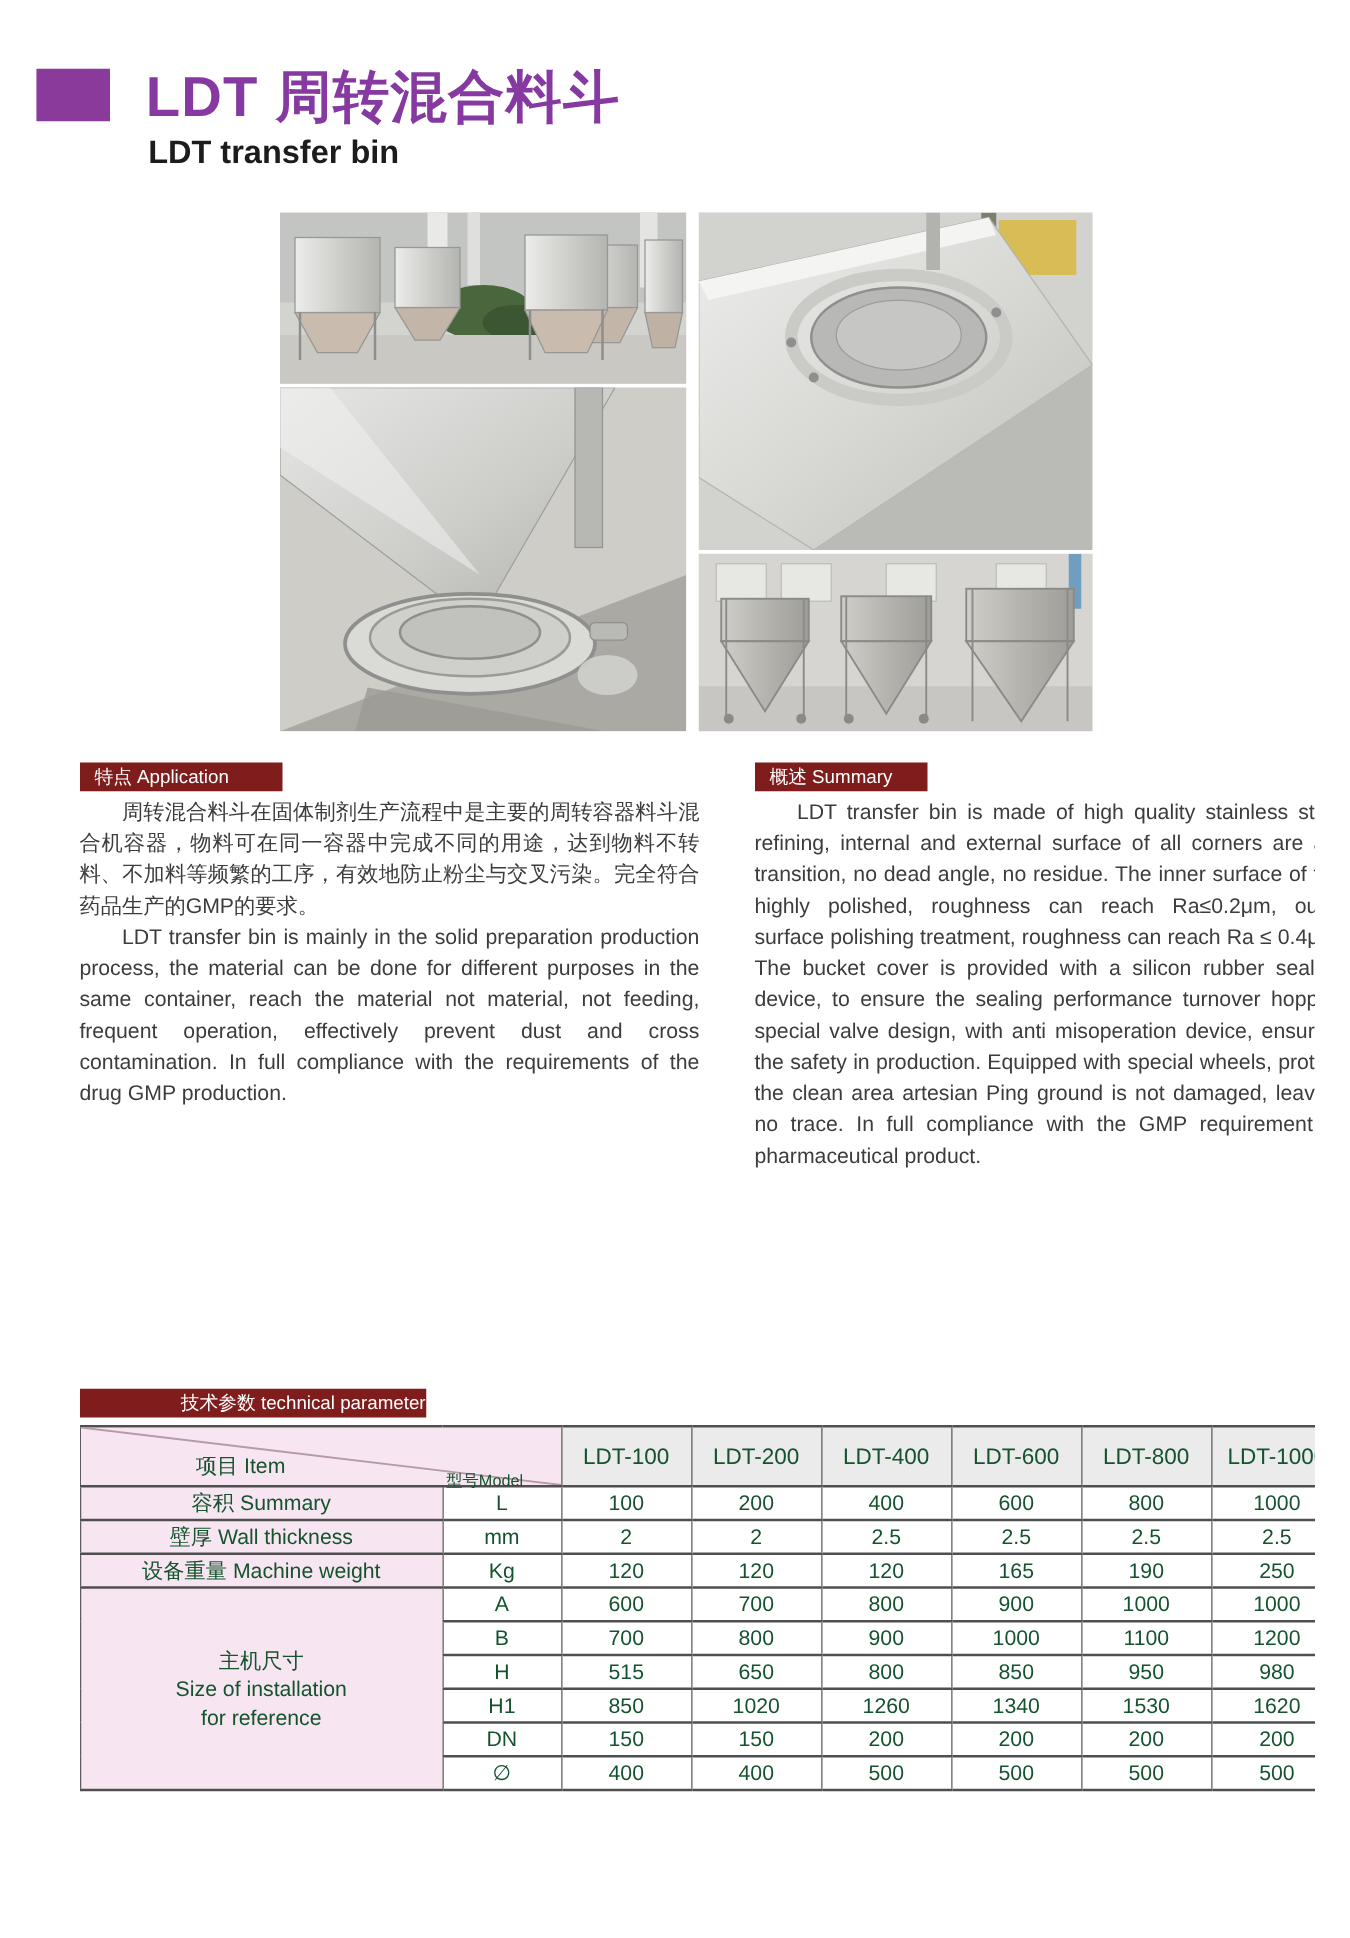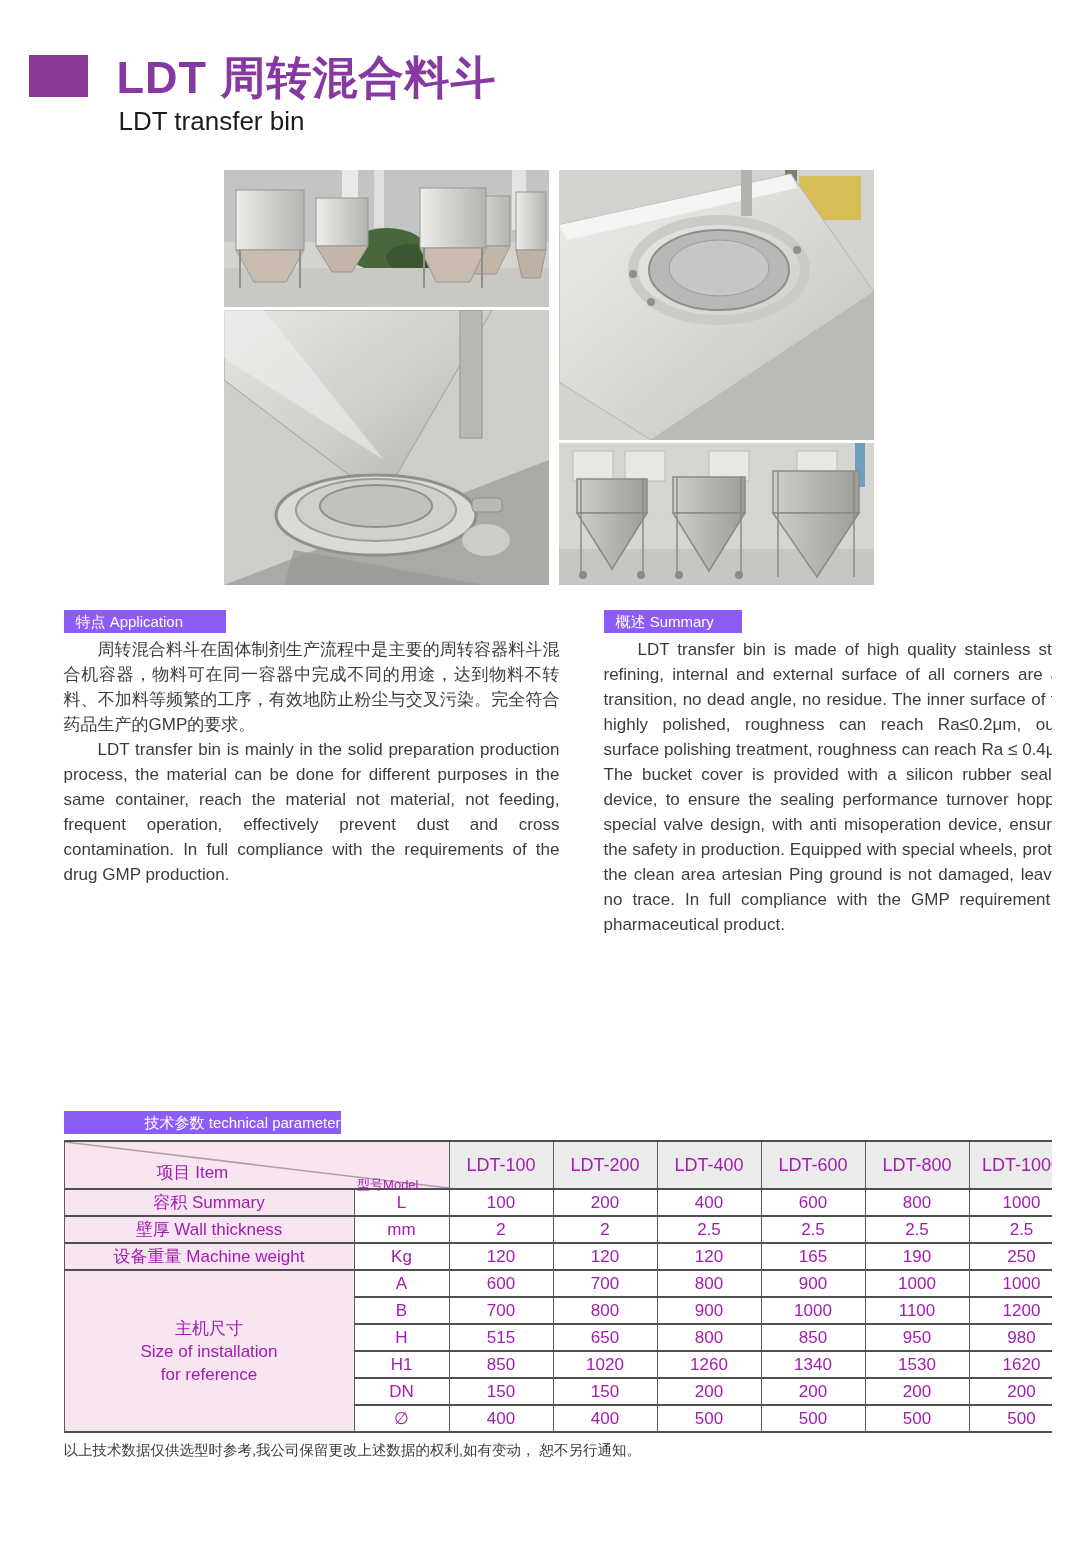--- a/index.html
+++ b/index.html
@@ -3,46 +3,46 @@
 <meta charset="utf-8">
 <style>
   html,body{margin:0;padding:0;background:#fff;}
   .page{position:relative;width:1023px;height:1550px;background:#ffffff;margin:0 auto;
         font-family:"Liberation Sans", sans-serif;color:#3c3c3c;overflow:hidden;}
 
   
   .accent-block{position:absolute;left:0;top:55px;width:59px;height:42px;background:#8a3a9b;}
   .page-title{position:absolute;left:88px;top:48px;font-size:45px;font-weight:800;
               color:#8639a0;letter-spacing:1px;white-space:nowrap;}
-  .page-subtitle{position:absolute;left:90px;top:106px;font-size:26px;font-weight:400;color:#1c1c1c;}
+  .page-subtitle{position:absolute;left:90px;top:106px;font-size:26px;font-weight:700;color:#1c1c1c;}
 
   
   .photo{position:absolute;overflow:hidden;background:#d5d4d0;}
   .photo svg{display:block;width:100%;height:100%;}
   .photo1{left:195px;top:170px;width:325px;height:137px;}
   .photo2{left:195px;top:310px;width:325px;height:275px;}
   .photo3{left:530px;top:170px;width:315px;height:270px;}
   .photo4{left:530px;top:443px;width:315px;height:142px;}
 
   
-  .section-bar{position:absolute;height:23px;background:#8b5cf6;color:#ffffff;
+  .section-bar{position:absolute;height:23px;background:#7f1d1d;color:#ffffff;
                font-size:15px;line-height:23px;padding-left:12px;box-sizing:border-box;}
   .bar-app{left:35px;top:610px;width:162px;}
   .bar-sum{left:575px;top:610px;width:138px;}
   .bar-tech{left:35px;top:1111px;width:277px;text-align:right;}
 
   
   .col-text{position:absolute;text-align:justify;font-size:17px;line-height:25px;color:#3c3c3c;}
   .col-app{left:35px;top:637px;width:496px;}
   .col-sum{left:575px;top:637px;width:471px;}
   .col-text p{margin:0;text-indent:2em;}
 
   
   .tech-table{position:absolute;left:35px;top:1140px;border-collapse:collapse;table-layout:fixed;
-              width:1010px;font-size:17px;color:#a21caf;}
+              width:1010px;font-size:17px;color:#14532d;}
   .tech-table td,.tech-table th{border-top:2px solid #4f4f4f;border-bottom:2px solid #4f4f4f;
               border-left:1px solid #5c5c5c;border-right:1px solid #5c5c5c;
               text-align:center;vertical-align:middle;padding:0;font-weight:normal;}
   .tech-table .model-h{background:#ebebeb;height:46px;font-size:18px;}
   .tech-table .lbl{background:#f7e6f2;}
   .tech-table .row{height:27px;}
   .corner-cell{background:#f7e6f2;position:relative;height:46px;}
   .corner-cell svg{position:absolute;left:0;top:0;width:100%;height:100%;}
   .corner-item{position:absolute;left:92px;bottom:4px;font-size:17px;}
   .corner-model{position:absolute;right:30px;top:6px;font-size:13px;margin-top:28px;}
@@ -311,16 +311,15 @@
       <td>400</td>
       <td>500</td>
       <td>500</td>
       <td>500</td>
       <td>500</td>
     </tr>
   </tbody>
     </table>
 
   <div class="footer">
-    <div class="zh">以上技术数据仅供选型时参考,我公司保留更改上述数据的权利,如有变动， 恕不另行通知。</div>
   </div>
 
 </div>
 
 </body></html>

